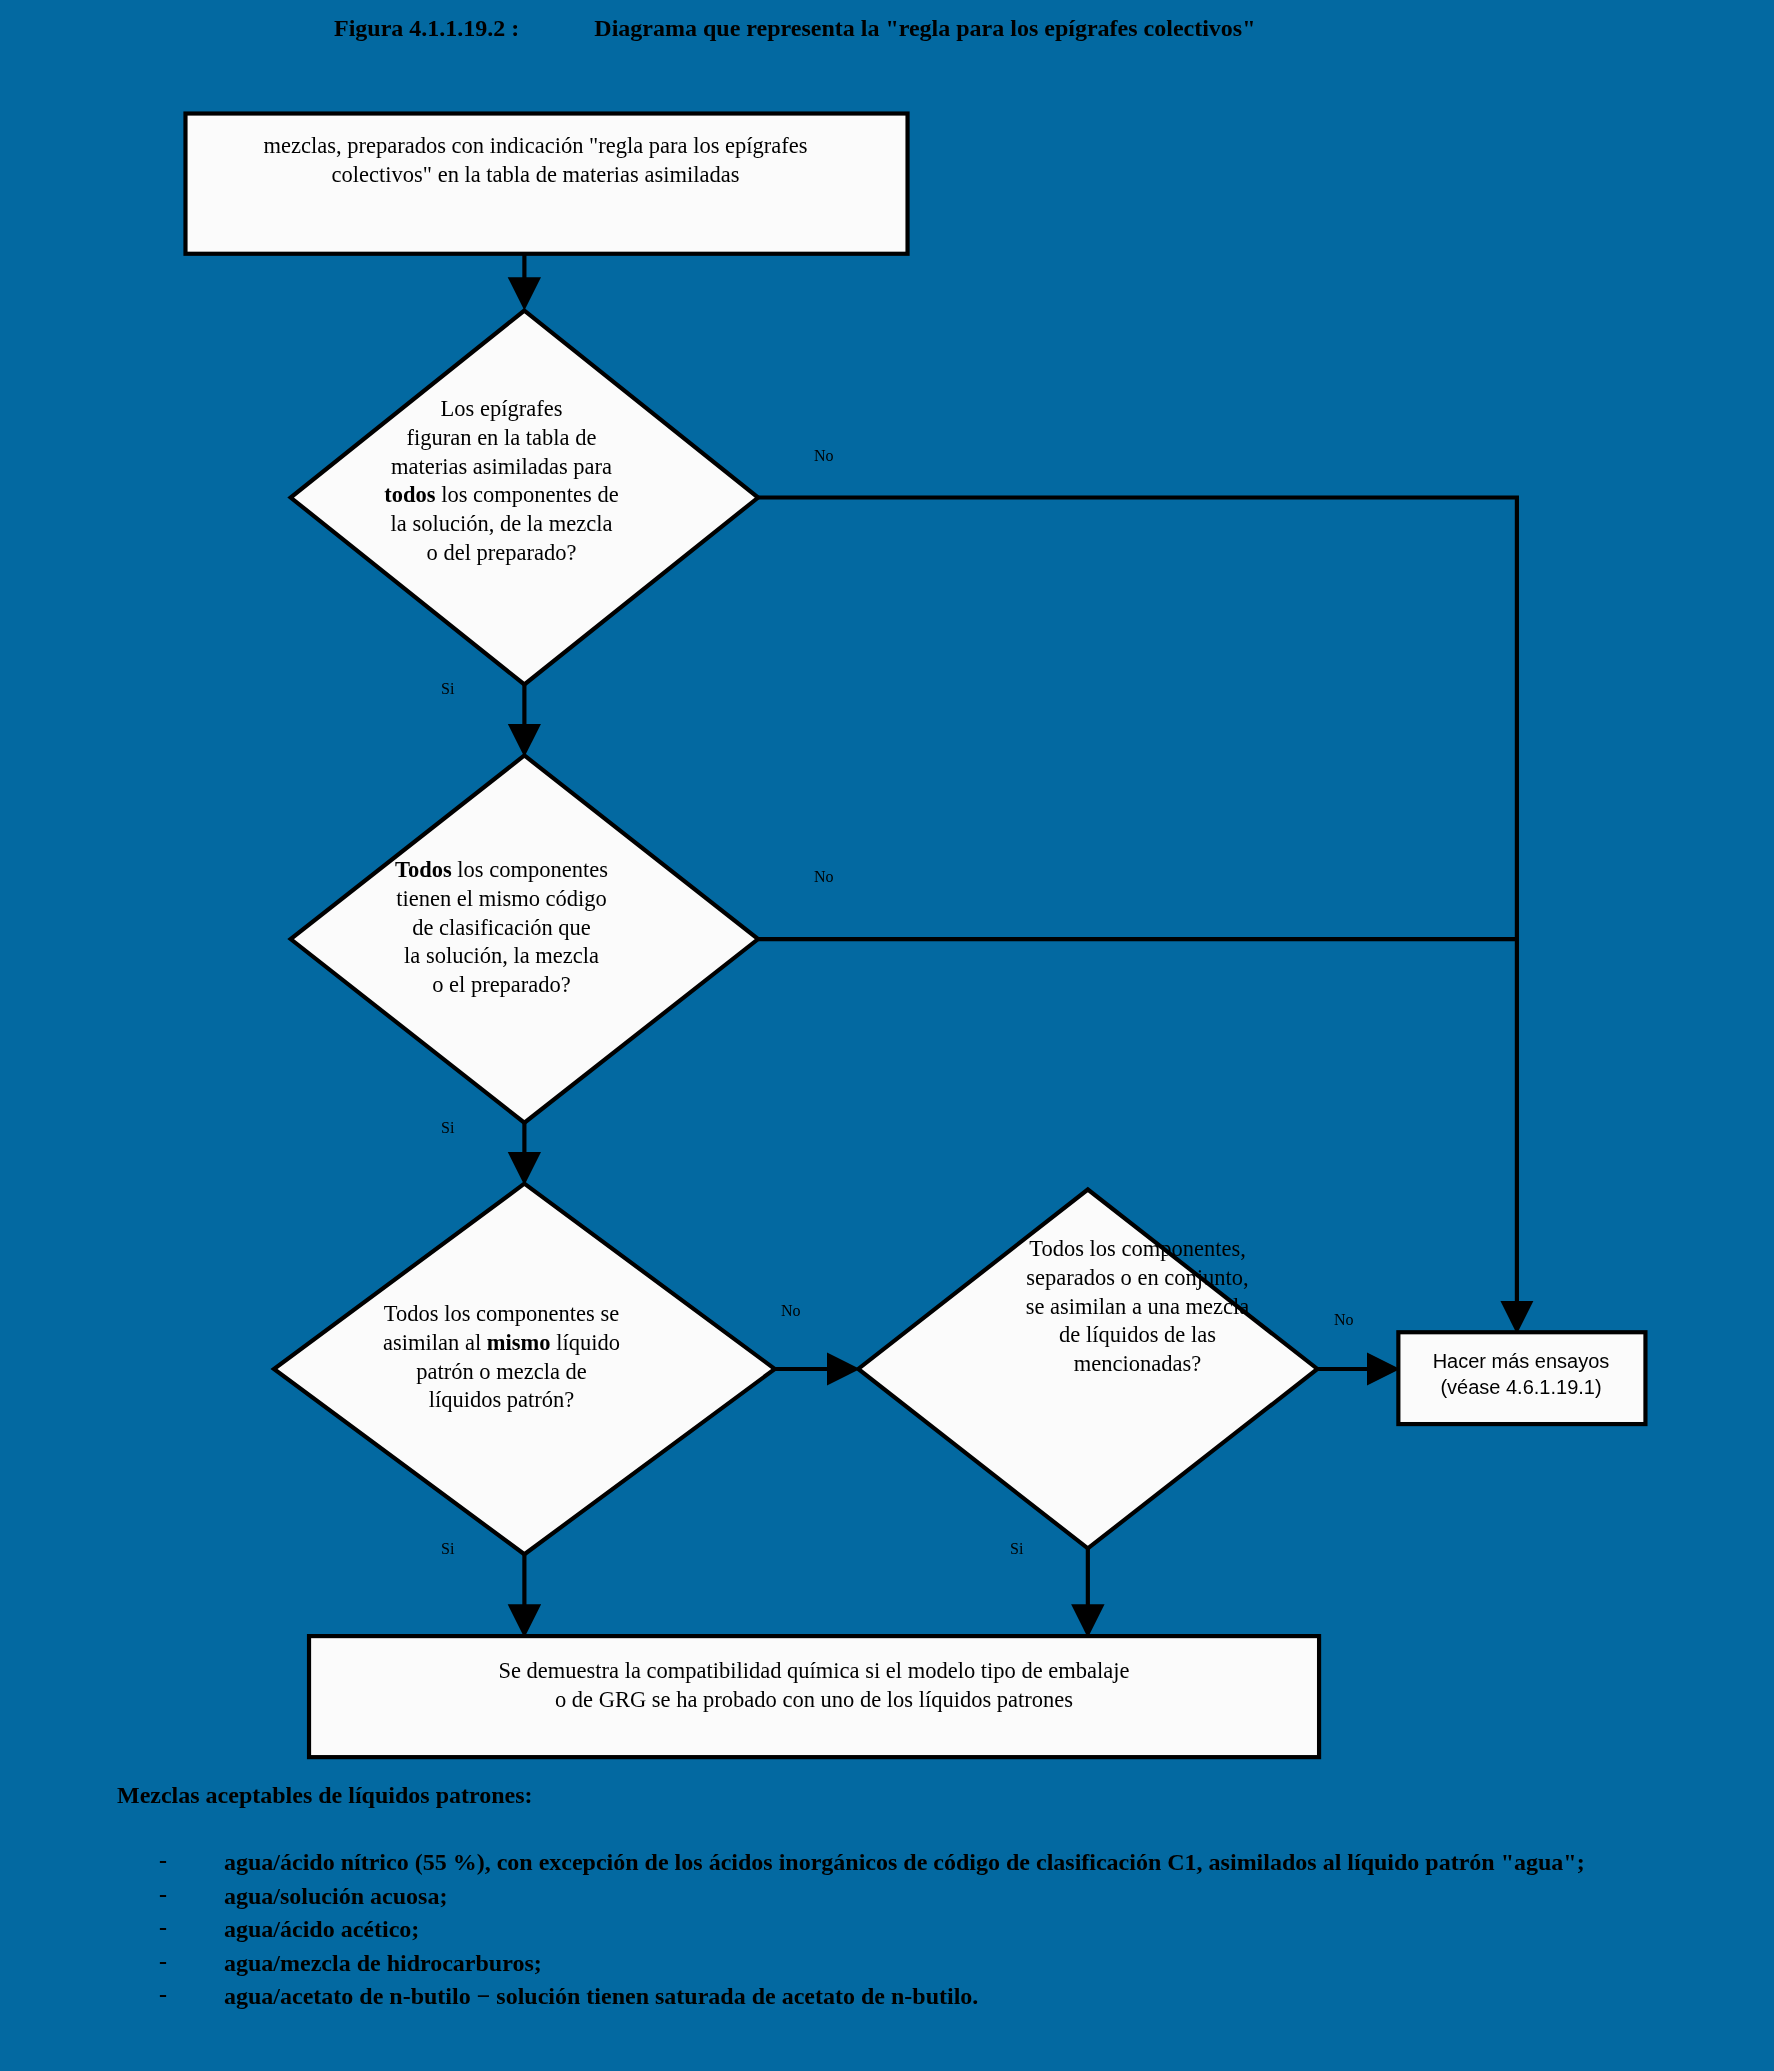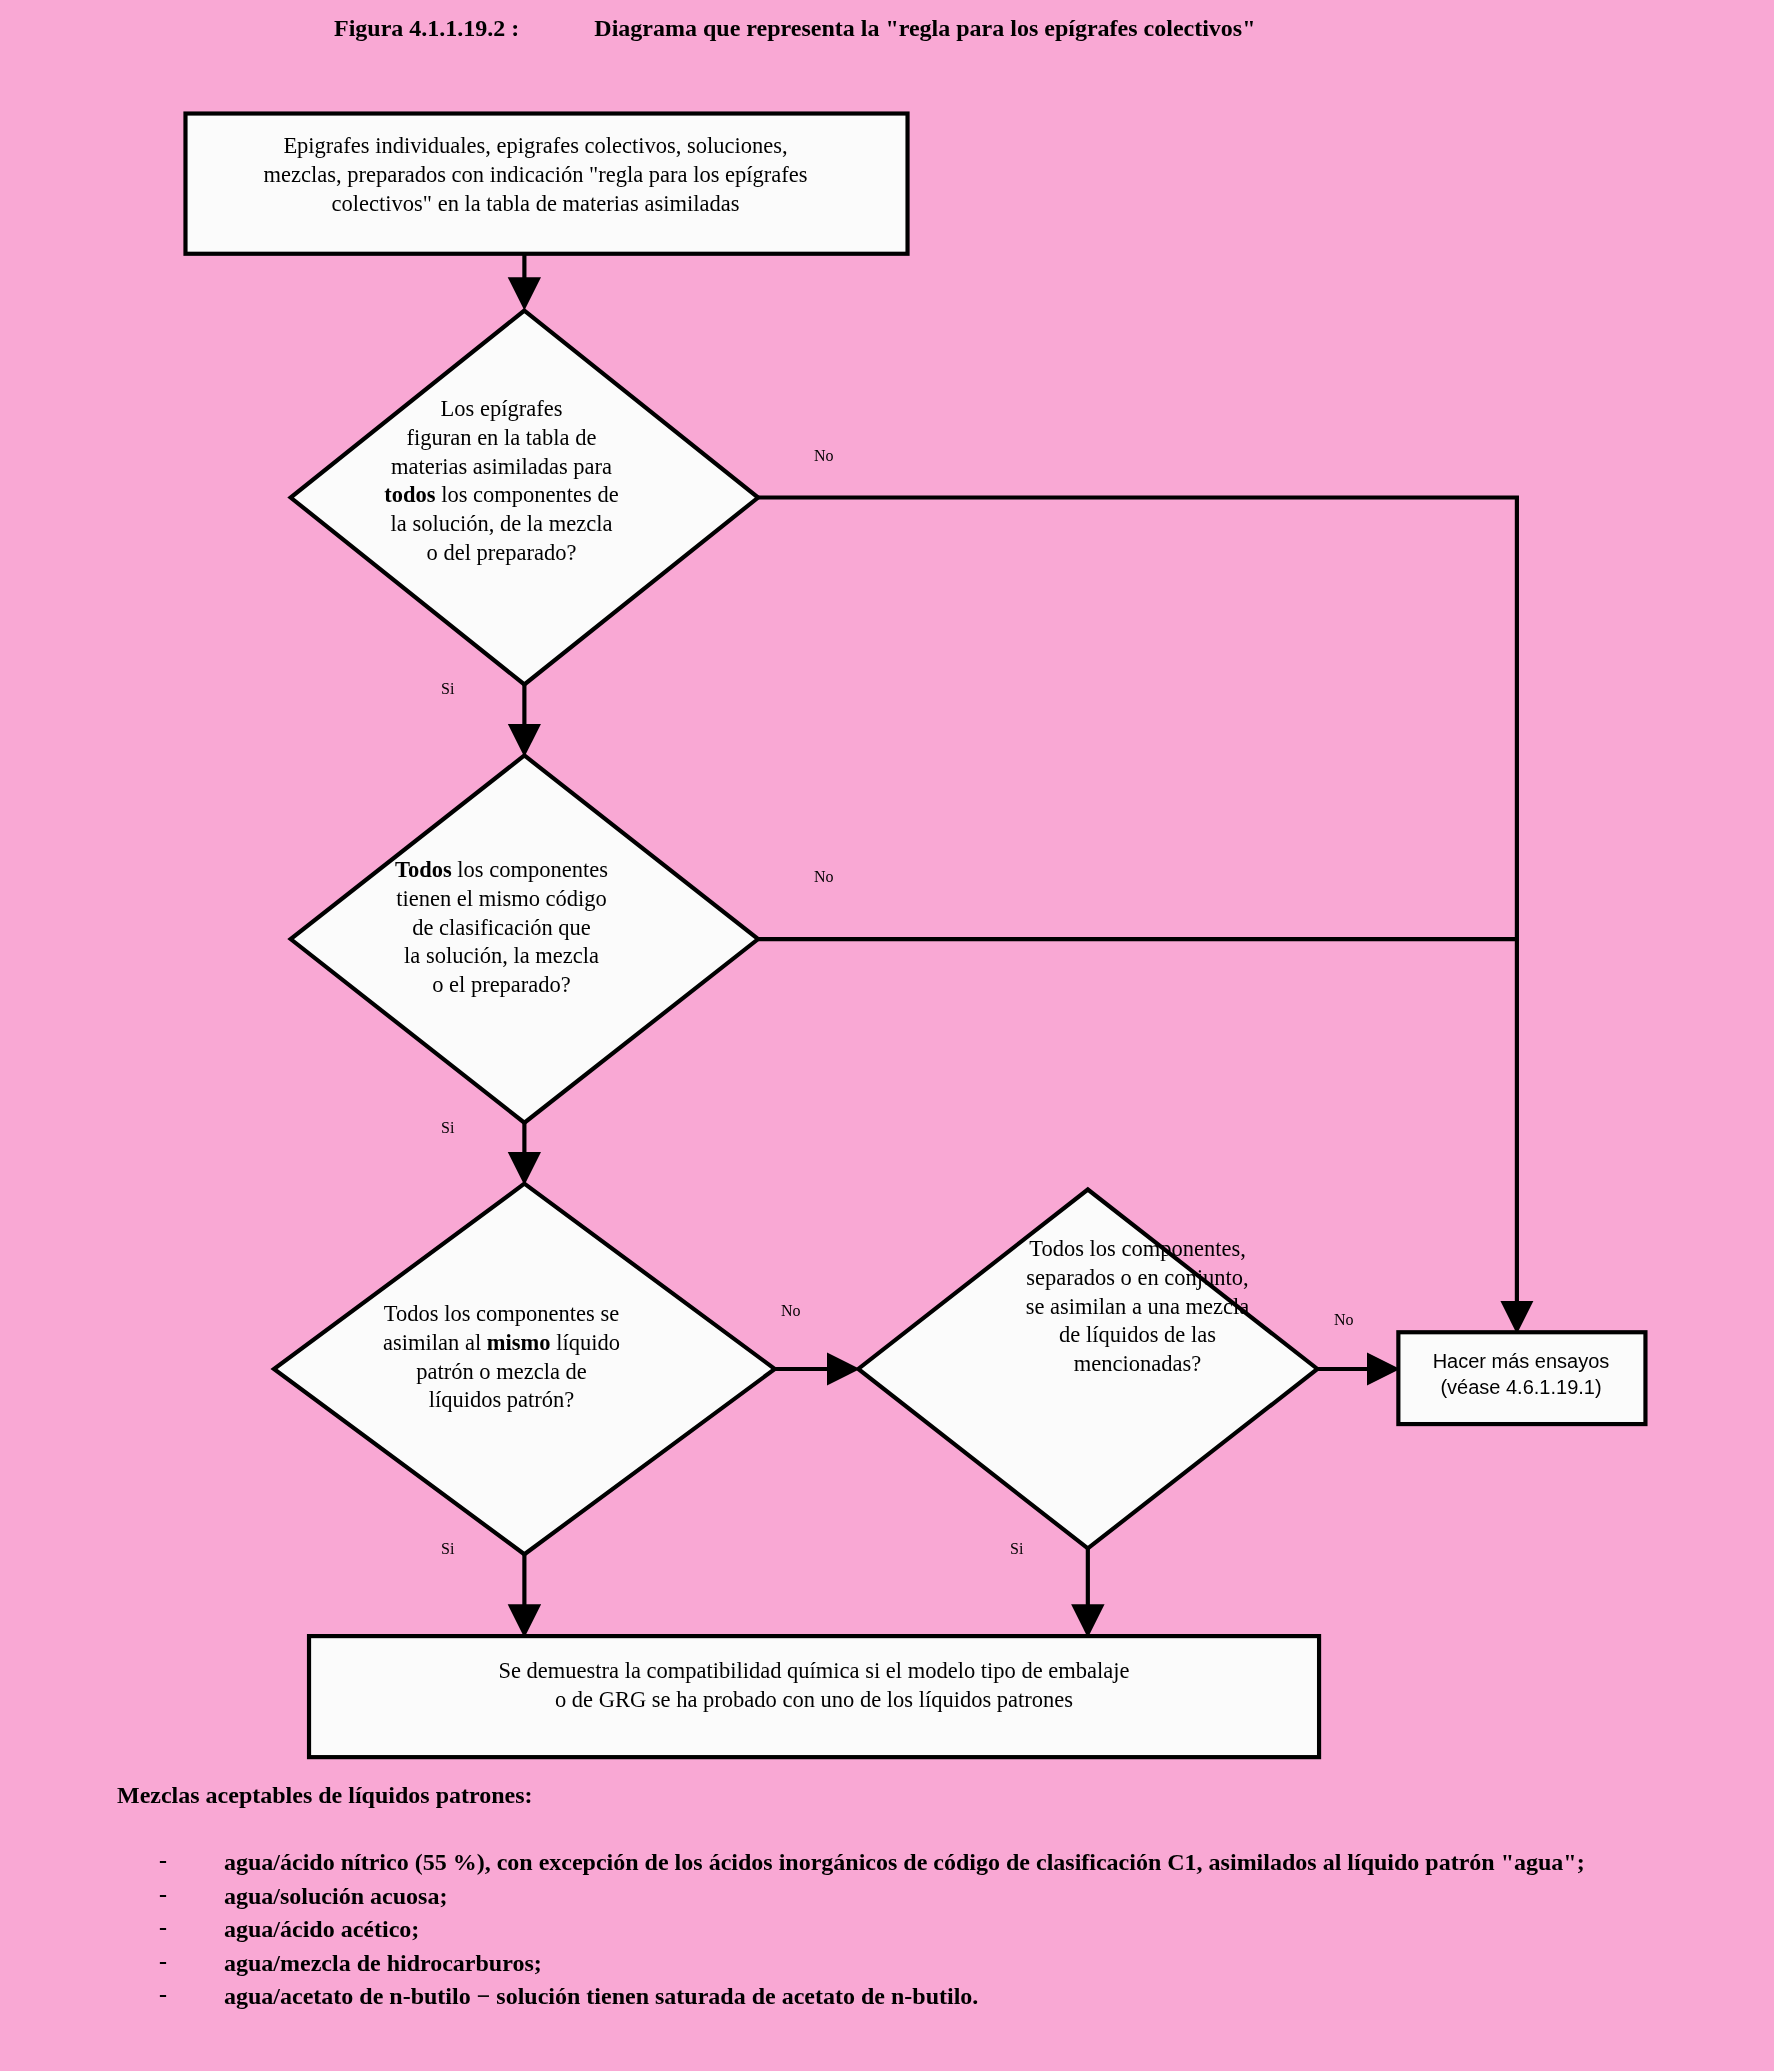--- a/index.html
+++ b/index.html
@@ -4,21 +4,21 @@
 <style>
   html, body {
     margin: 0;
     padding: 0;
     background: #ffffff;
   }
   #page {
     position: relative;
     width: 1775px;
     height: 2071px;
-    background: #f9a8d4;
+    background: #0369a1;
     font-family: "Liberation Serif", serif;
     color: #000000;
     overflow: hidden;
   }
 
   
   .title-row {
     position: absolute;
     left: 334px;
     top: 15px;
@@ -156,21 +156,20 @@
       <line x1="928" y1="1640" x2="1020" y2="1640" stroke="#000" stroke-width="5" marker-end="url(#ah)"></line>
 
       <line x1="1578" y1="1640" x2="1667" y2="1640" stroke="#000" stroke-width="5" marker-end="url(#ah)"></line>
 
       <line x1="628" y1="1862" x2="628" y2="1952" stroke="#000" stroke-width="5" marker-end="url(#ah)"></line>
 
       <line x1="1303" y1="1855" x2="1303" y2="1952" stroke="#000" stroke-width="5" marker-end="url(#ah)"></line>
     </svg>
 
     <div class="node-text box1-text">
-      <div>Epigrafes individuales, epigrafes colectivos, soluciones,</div>
       <div>mezclas, preparados con indicación "regla para los epígrafes</div>
       <div>colectivos" en la tabla de materias asimiladas</div>
     </div>
 
     <div class="node-text d1-text">
       <div>Los epígrafes</div>
       <div>figuran en la tabla de</div>
       <div>materias asimiladas para</div>
       <div><b>todos</b> los componentes de</div>
       <div>la solución, de la mezcla</div>

